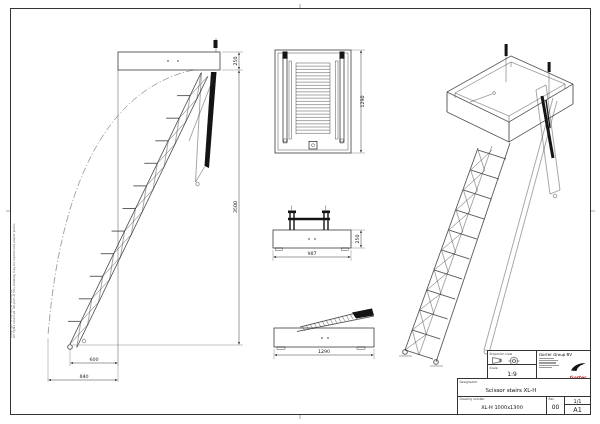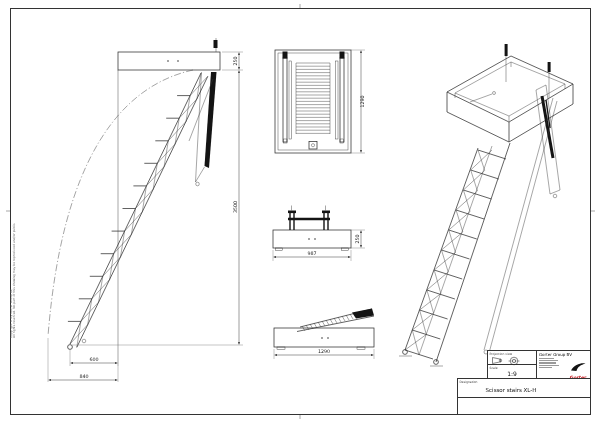--- a/index.html
+++ b/index.html
@@ -218,16 +218,30 @@
     </div>
   </div>
 </div>
 
 
 <div class="tb tb-lower">
   <div class="tb-desig">
     <span class="tb-label">Designation</span>
     <div class="tb-desigval">Scissor stairs XL-H</div>
   </div>
+  <div class="tb-row4">
+    <div class="tb-dn">
+      <span class="tb-label">Drawing number</span>
+      <div class="tb-dnval">XL-H 1000x1300</div>
+    </div>
+    <div class="tb-rev">
+      <span class="tb-label">Rev.</span>
+      <div class="tb-revval">00</div>
+    </div>
+    <div class="tb-sheetcol">
+      <div class="tb-sheet">1/1</div>
+      <div class="tb-format">A1</div>
+    </div>
+  </div>
 </div>
 
 
 
 
 </body></html>

